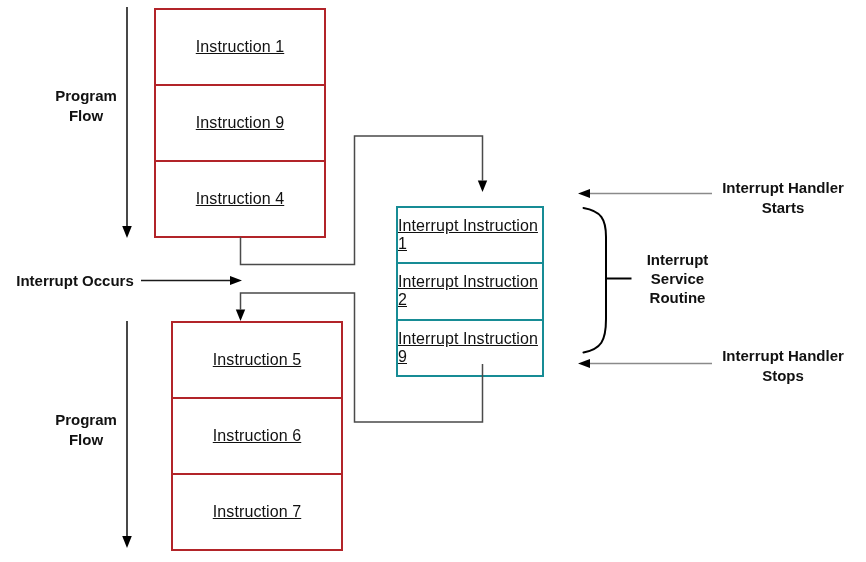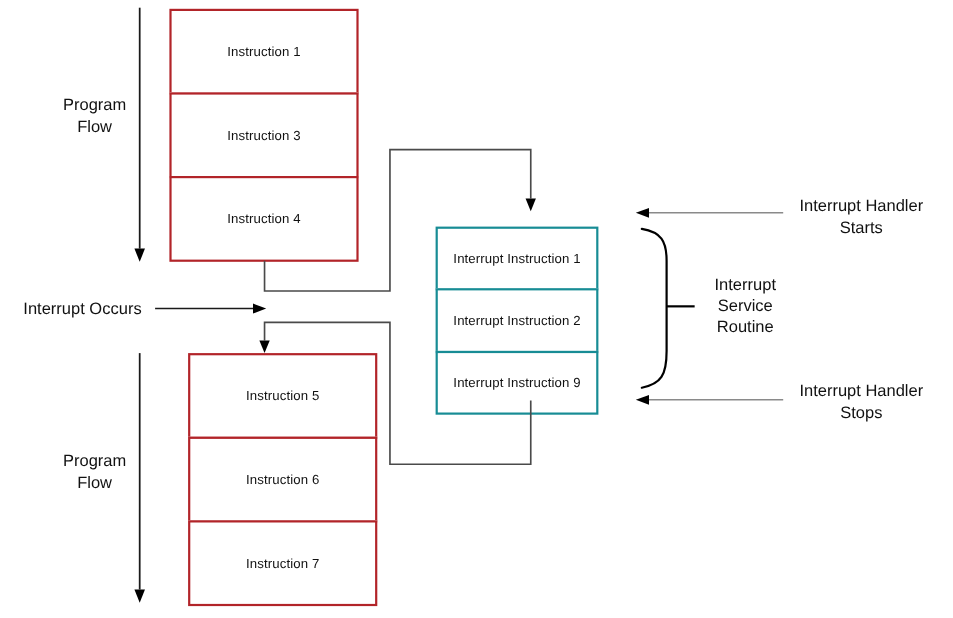--- a/index.html
+++ b/index.html
@@ -4,36 +4,36 @@
 <style>
   html,body{margin:0;padding:0;background:#fff;}
   .canvas{
     position:relative; width:866px; height:562px; background:#ffffff;
     font-family:"Liberation Sans", sans-serif; color:#111; overflow:hidden;
   }
   .layer{position:absolute; left:0; top:0; pointer-events:none;}
   .stack{position:absolute; display:flex; flex-direction:column;}
   .stack .row{
     flex:1; display:flex; align-items:center; justify-content:center;
-    background:#fff; font-size:12px; letter-spacing:0.1px;
-    border:2px solid #B22429; margin-top:-2px;
+    background:#fff; font-size:16px; letter-spacing:0.1px;
+    border:2px solid #B22429; margin-top:-2px;text-decoration:underline;
   }
   .stack .row:first-child{margin-top:0;}
   .stack.teal .row{border-color:#178C95;}
-  .label{position:absolute; text-align:center; font-size:15px; line-height:20px; white-space:nowrap;}
+  .label{position:absolute; text-align:center; font-size:15px; line-height:20px; white-space:nowrap;font-weight:bold;}
   .label.tight{line-height:19px;}
 </style>
 </head>
 <body>
 
 <div class="canvas">
 
   <div class="stack" style="left:154px; top:8px; width:172px; height:230px;">
     <div class="row">Instruction 1</div>
-    <div class="row">Instruction 3</div>
+    <div class="row">Instruction 9</div>
     <div class="row">Instruction 4</div>
   </div>
 
   <div class="stack" style="left:171px; top:321px; width:172px; height:230px;">
     <div class="row">Instruction 5</div>
     <div class="row">Instruction 6</div>
     <div class="row">Instruction 7</div>
   </div>
 
   <div class="stack teal" style="left:396px; top:206px; width:148px; height:171px;">

